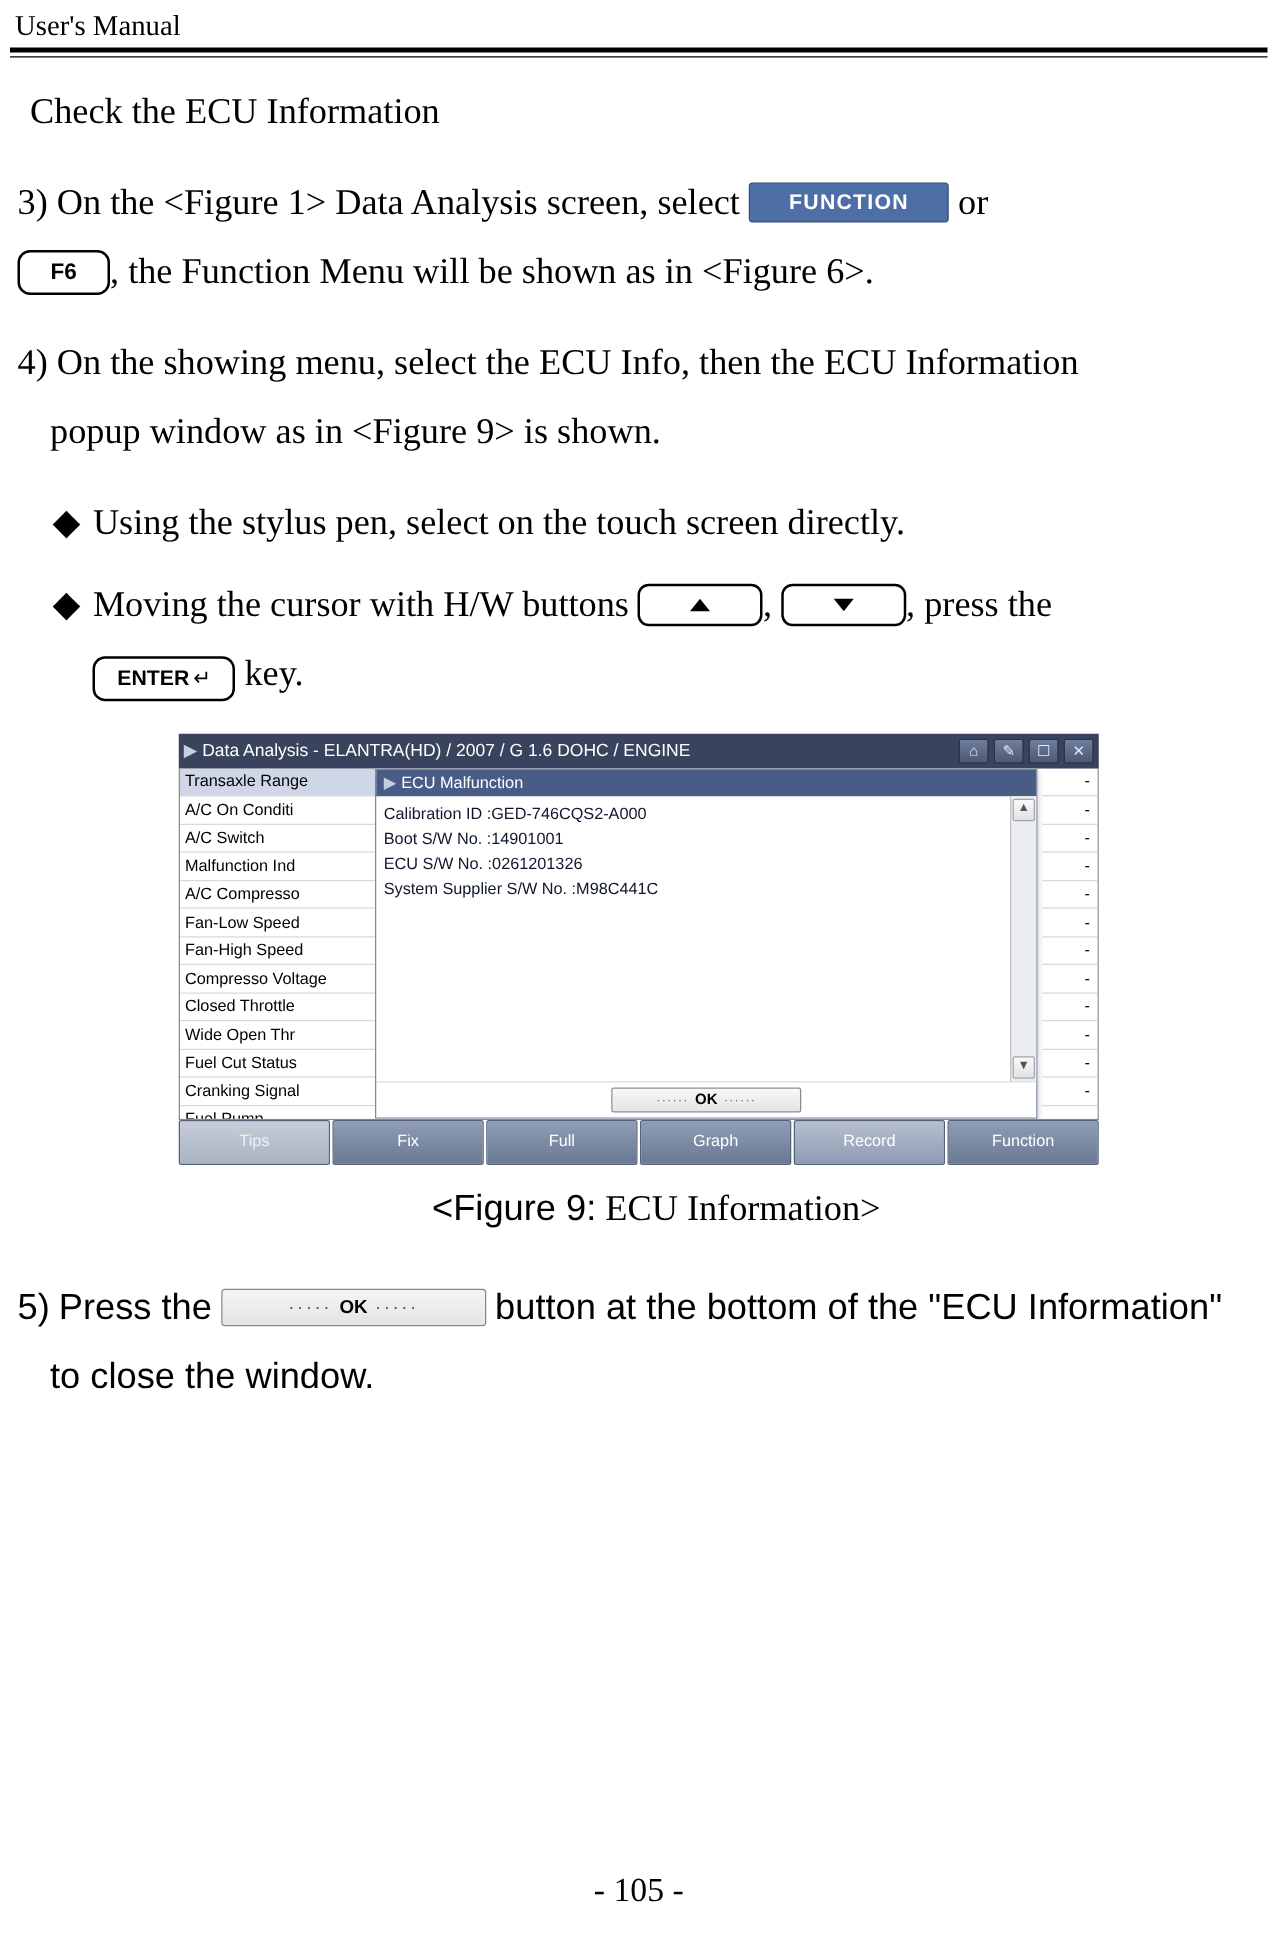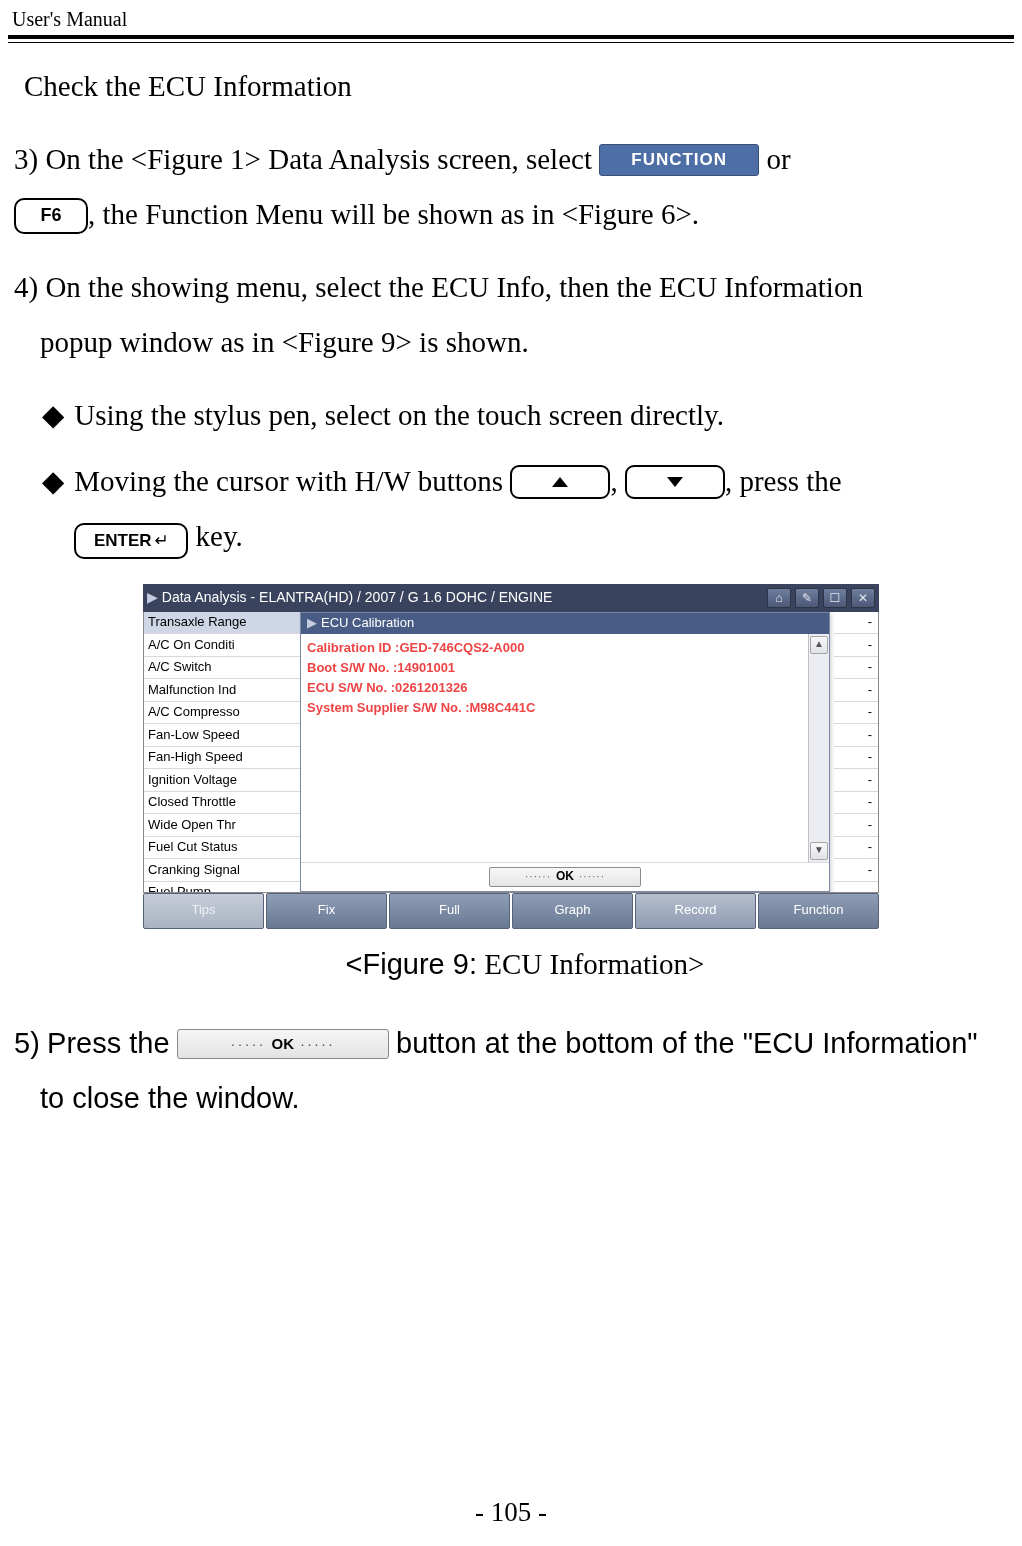--- a/index.html
+++ b/index.html
@@ -15,21 +15,21 @@
     box-sizing: border-box;
     padding: 8px 8px 0 8px;
     position: relative;
   }
   .header-row {
     display: flex;
     align-items: baseline;
     padding: 0 4px 2px 4px;
   }
   .header-title {
-    font-size: 20px;
+    font-size: 23px;
   }
   .header-rule {
     border-top: 4px solid #000;
     border-bottom: 1.5px solid #000;
     height: 3px;
     margin: 2px 0 16px 0;
   }
   .body {
     font-size: 29px;
     line-height: 1.9;
@@ -260,22 +260,21 @@
   .popup-title .tri { color: #c6cde0; margin-right: 4px; }
   .popup-body {
     flex: 1;
     display: flex;
   }
   .popup-text {
     flex: 1;
     font-size: 13px;
     line-height: 20px;
     padding: 4px 6px;
-    color: #ef4444;
-    font-weight: bold;
+    color: #0f172a;
   }
   .popup-scroll {
     width: 20px;
     background: #ebedf2;
     border-left: 1px solid #c1c1c1;
     display: flex;
     flex-direction: column;
     justify-content: space-between;
     align-items: center;
     padding: 2px 0;
@@ -432,21 +431,21 @@
       </div>
       <div class="app-body">
         <div class="left-col">
           <div class="row sel">Transaxle Range</div>
           <div class="row">A/C On Conditi</div>
           <div class="row">A/C Switch</div>
           <div class="row">Malfunction Ind</div>
           <div class="row">A/C Compresso</div>
           <div class="row">Fan-Low Speed</div>
           <div class="row">Fan-High Speed</div>
-          <div class="row">Ignition Voltage</div>
+          <div class="row">Compresso Voltage</div>
           <div class="row">Closed Throttle</div>
           <div class="row">Wide Open Thr</div>
           <div class="row">Fuel Cut Status</div>
           <div class="row">Cranking Signal</div>
           <div class="row">Fuel Pump</div>
         </div>
         <div class="right-col">
           <div class="val-col">
             <div class="vrow">-</div>
             <div class="vrow">-</div>
@@ -458,21 +457,21 @@
             <div class="vrow">-</div>
             <div class="vrow">-</div>
             <div class="vrow">-</div>
             <div class="vrow">-</div>
             <div class="vrow">-</div>
             <div class="vrow">-</div>
           </div>
           <div class="popup">
             <div class="popup-title">
               <span class="tri">▶</span>
-              <span>ECU Calibration</span>
+              <span>ECU Malfunction</span>
             </div>
             <div class="popup-body">
               <div class="popup-text">
                 <div>Calibration ID :GED-746CQS2-A000</div>
                 <div>Boot S/W No. :14901001</div>
                 <div>ECU S/W No. :0261201326</div>
                 <div>System Supplier S/W No. :M98C441C</div>
               </div>
               <div class="popup-scroll">
                 <div class="sbtn">▲</div>

